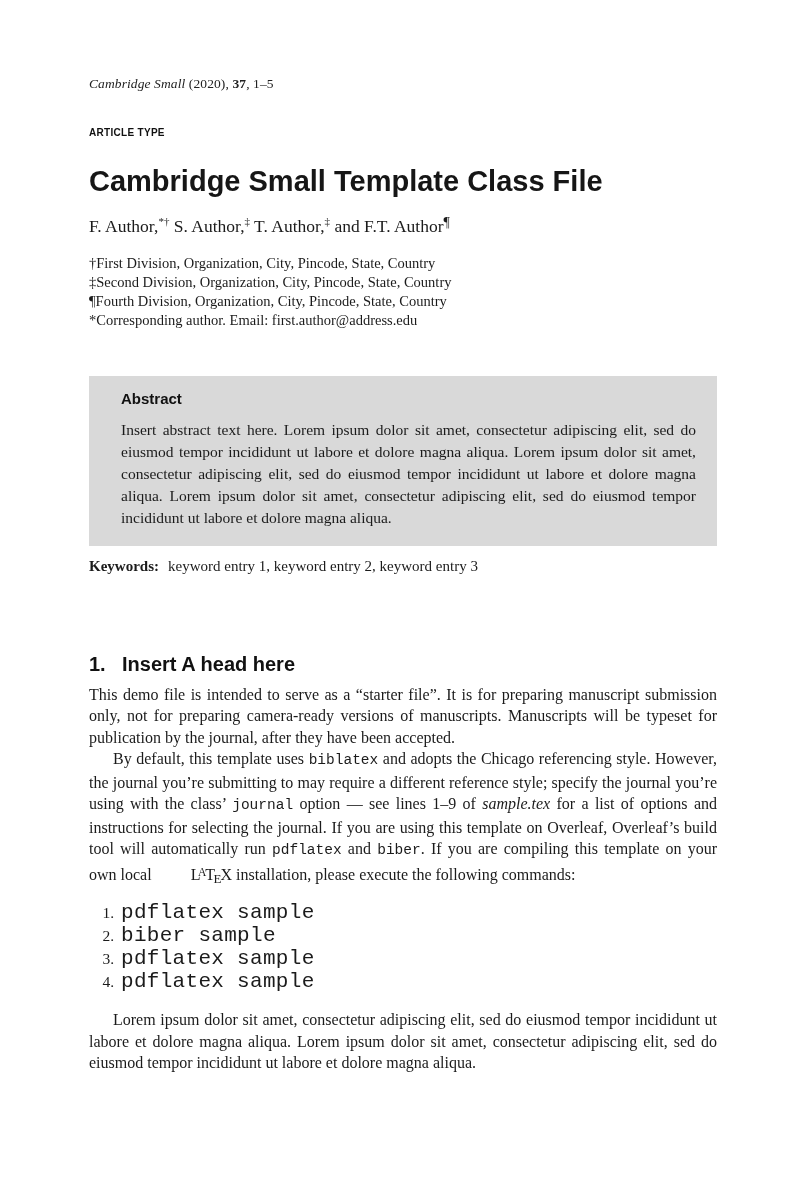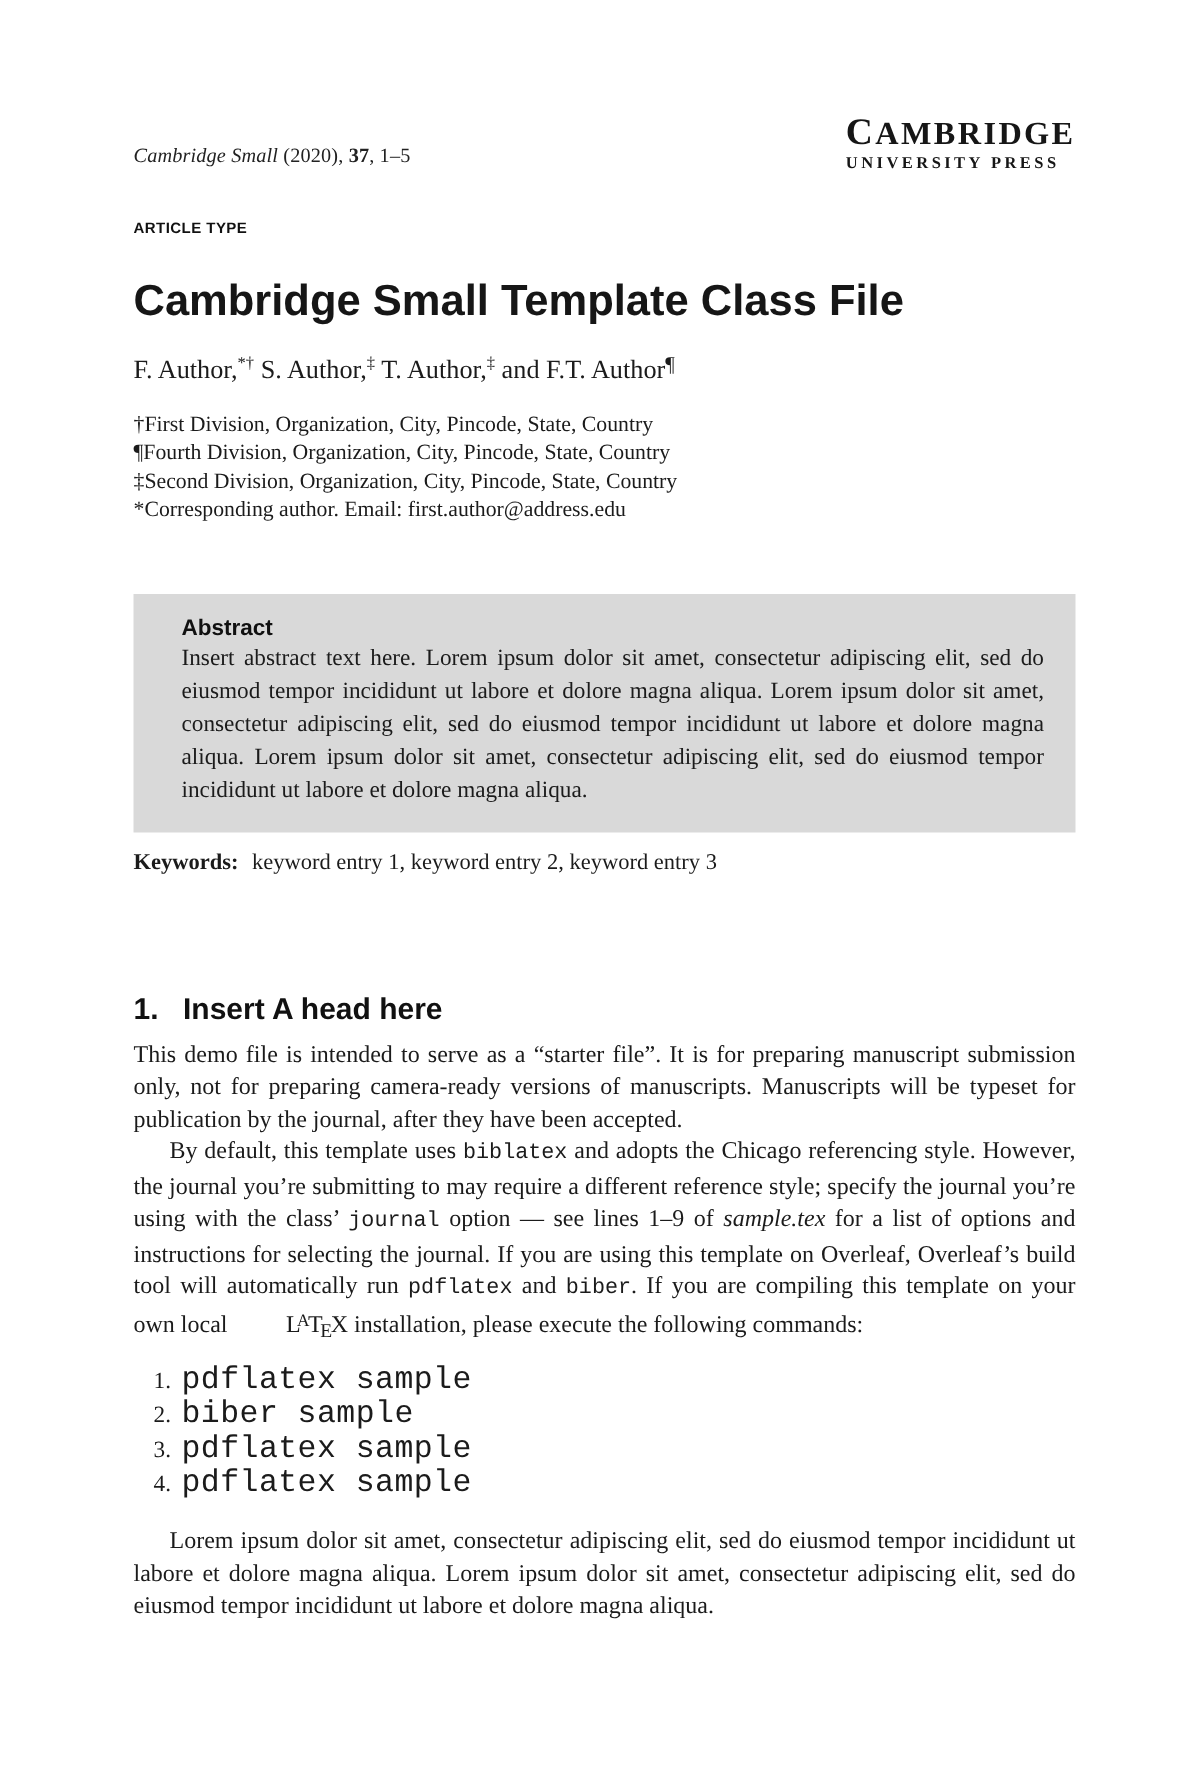--- a/index.html
+++ b/index.html
@@ -96,21 +96,21 @@
     padding: 14px 21px 17px 32px;
     width: 628px;
   }
   .abstract-heading {
     font-family: "Liberation Sans", sans-serif;
     font-weight: bold;
     font-size: 15px;
     color: #111;
   }
   .abstract-body {
-    margin-top: 1px;
+    margin-top: 12px;
     font-size: 15.5px;
     line-height: 22px;
     text-align: justify;
     color: #1b1b1b;
   }
 
   
   .keywords {
     margin-top: 12px;
     font-size: 15px;
@@ -176,38 +176,34 @@
 </style>
 </head>
 <body>
 
 <div class="page">
 
   <div class="header-row">
     <div class="journal-ref">
       <span class="it">Cambridge Small</span><span> (2020), </span><span class="b">37</span><span>, 1–5</span>
     </div>
-    <div class="press-logo">
-      <div class="logo-name">CAMBRIDGE</div>
-      <div class="logo-sub">UNIVERSITY PRESS</div>
-    </div>
   </div>
 
   <div class="article-type">ARTICLE TYPE</div>
 
   <h1 class="title">Cambridge Small Template Class File</h1>
 
   <div class="authors">
     <span>F. Author,</span><sup>*†</sup><span> S. Author,</span><sup>‡</sup><span> T. Author,</span><sup>‡</sup><span> and F.T. Author</span><sup class="pilcrow">¶</sup>
   </div>
 
   <div class="affiliations">
     <div>†First Division, Organization, City, Pincode, State, Country</div>
+    <div>‡Second Division, Organization, City, Pincode, State, Country</div>
     <div>¶Fourth Division, Organization, City, Pincode, State, Country</div>
-    <div>‡Second Division, Organization, City, Pincode, State, Country</div>
     <div>*Corresponding author. Email: first.author@address.edu</div>
   </div>
 
   <section class="abstract">
     <div class="abstract-heading">Abstract</div>
     <p class="abstract-body">Insert abstract text here. Lorem ipsum dolor sit amet, consectetur adipiscing elit, sed do eiusmod tempor incididunt ut labore et dolore magna aliqua. Lorem ipsum dolor sit amet, consectetur adipiscing elit, sed do eiusmod tempor incididunt ut labore et dolore magna aliqua. Lorem ipsum dolor sit amet, consectetur adipiscing elit, sed do eiusmod tempor incididunt ut labore et dolore magna aliqua.</p>
   </section>
 
   <div class="keywords">
     <span class="kw-label">Keywords:</span><span>keyword entry 1, keyword entry 2, keyword entry 3</span>

